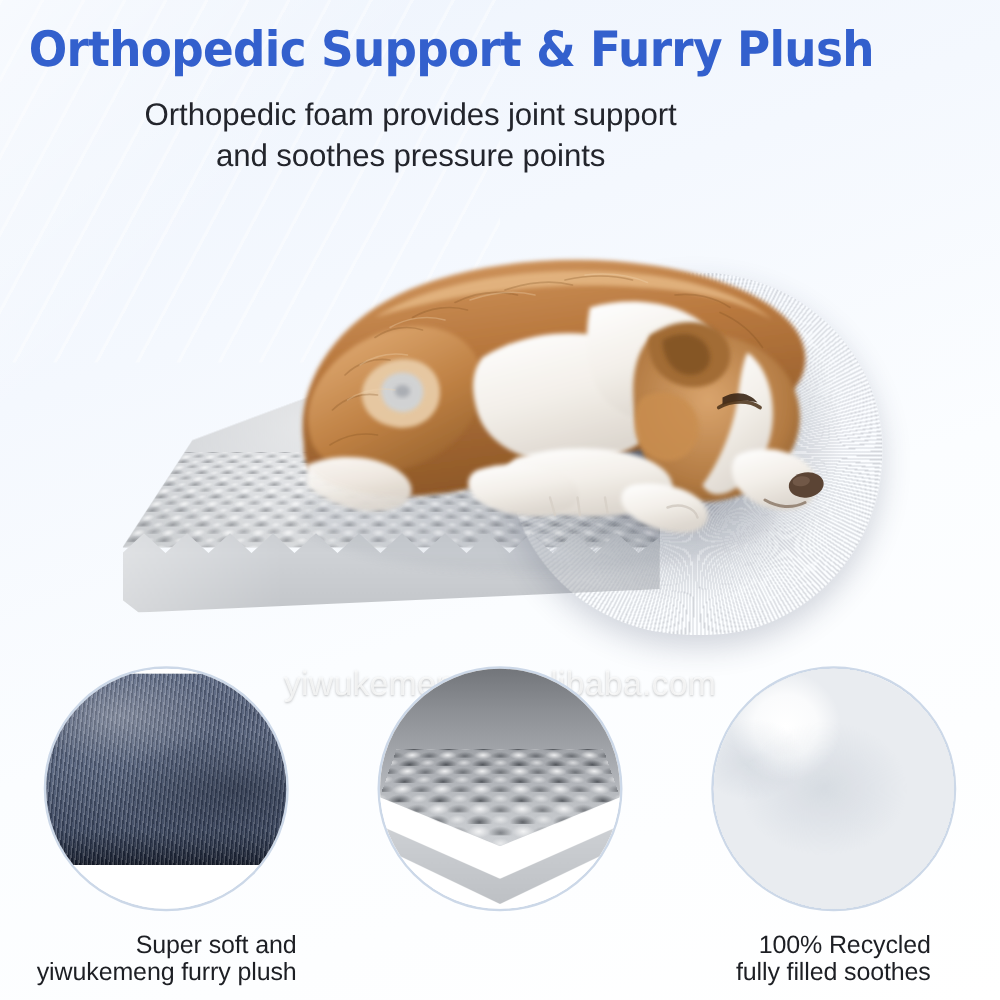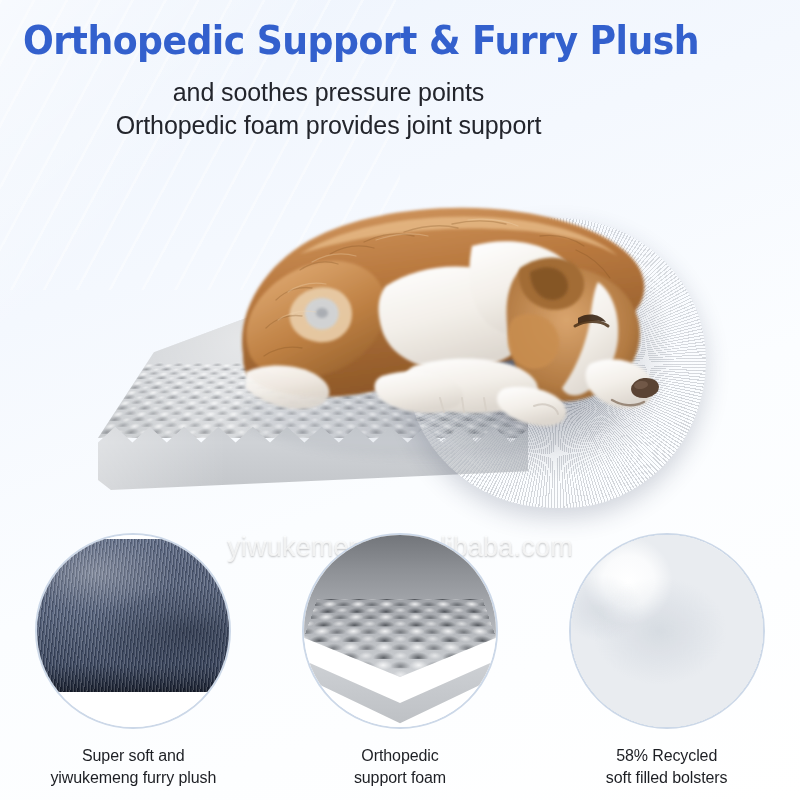--- a/index.html
+++ b/index.html
@@ -328,39 +328,39 @@
     content: "";
     position: absolute; inset: 0;
     background:
       radial-gradient(ellipse 50% 40% at 46% 50%, rgba(190,198,208,.30) 0%, rgba(190,198,208,0) 70%),
       radial-gradient(ellipse 30% 24% at 16% 38%, rgba(180,190,202,.26) 0%, rgba(180,190,202,0) 72%);
     mix-blend-mode: multiply;
   }
 
   .caption {
     margin-top: 16px;
-    text-align: center;
+    text-align: right;
     font-family: "Liberation Sans", sans-serif;
-    font-size: 16px;
+    font-size: 20px;
     line-height: 22px;
     color: #1d1f24;
     letter-spacing: -0.1px;
   }
   .caption span { display: block; }
 </style>
 </head>
 <body>
 
 <div id="page">
 
   <div class="header">
     <h1 class="headline">Orthopedic Support &amp; Furry Plush</h1>
     <p class="subhead">
+      <span class="subhead-line">Orthopedic foam provides joint support</span>
       <span class="subhead-line">and soothes pressure points</span>
-      <span class="subhead-line">Orthopedic foam provides joint support</span>
     </p>
   </div>
 
   <div class="hero">
 
     <div class="foam-base">
       <div class="foam-top"></div>
       <div class="foam-front"></div>
     </div>
 
@@ -530,30 +530,26 @@
       </div>
     </div>
 
     <div class="feature">
       <div class="circle">
         <div class="circle-inner tex-foam">
           <div class="swatch"></div>
           <div class="edge"></div>
         </div>
       </div>
-      <div class="caption">
-        <span>Orthopedic</span>
-        <span>support foam</span>
-      </div>
     </div>
 
     <div class="feature">
       <div class="circle">
         <div class="circle-inner tex-fill"></div>
       </div>
       <div class="caption">
-        <span>58%  Recycled</span>
-        <span>soft filled bolsters</span>
+        <span>100%  Recycled</span>
+        <span>fully filled soothes</span>
       </div>
     </div>
 
   </div>
 </div>
 
 </body></html>

